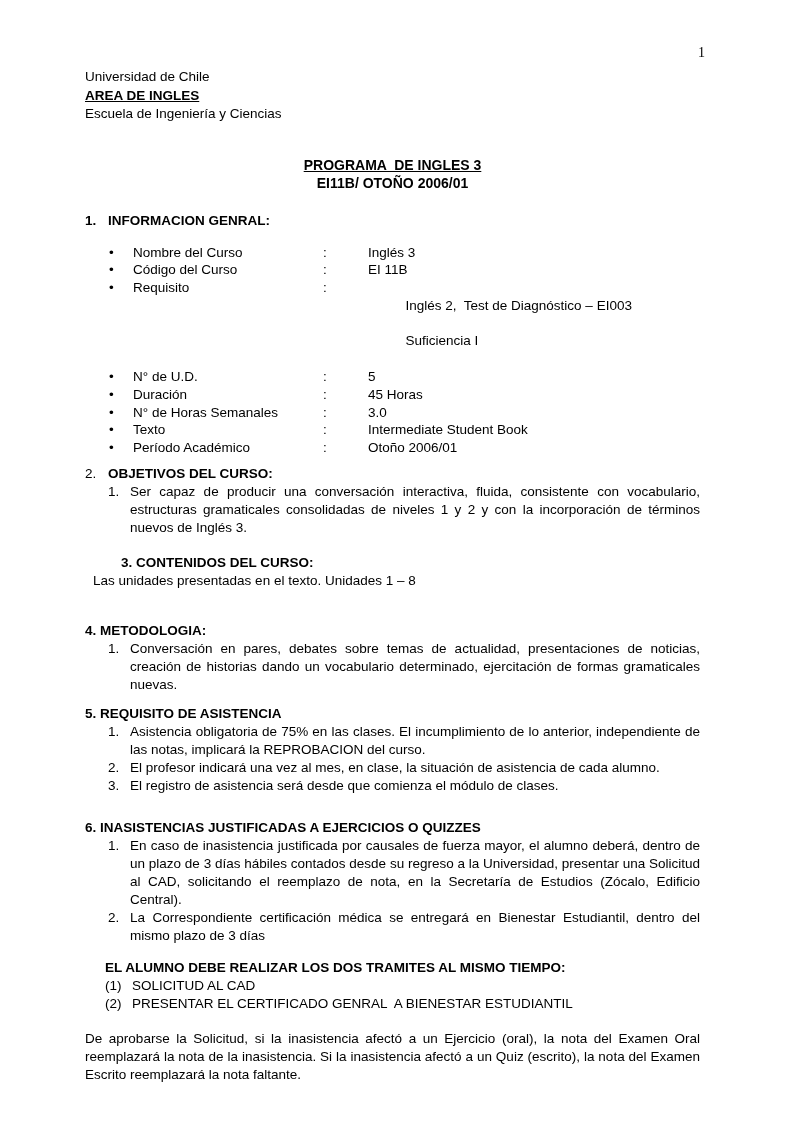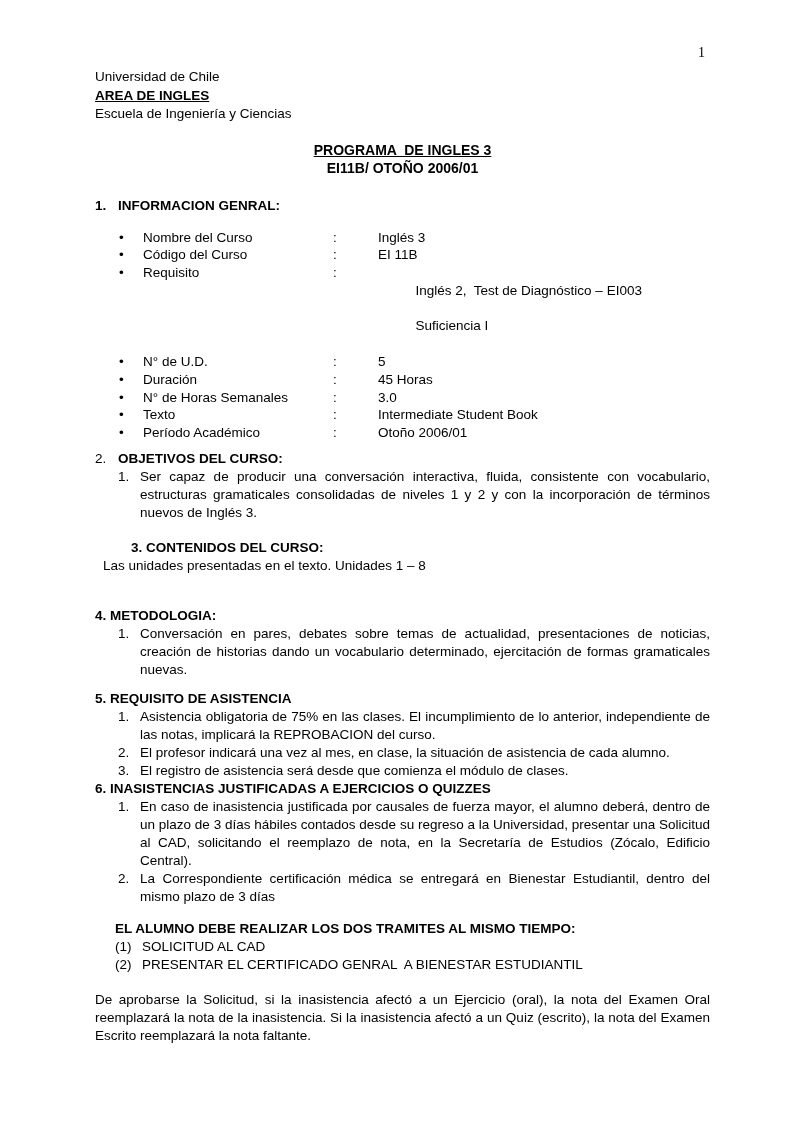--- a/index.html
+++ b/index.html
@@ -17,48 +17,48 @@
   }
   .pagenum {
     position: absolute;
     top: 44px;
     left: 698px;
     font-family: "Liberation Serif", serif;
     font-size: 14px;
   }
   .content {
     position: absolute;
-    left: 95px;
+    left: 85px;
     top: 0;
     width: 615px;
   }
   .header { padding-top: 68px; }
   .hline { line-height: 18.5px; }
   .area-heading { font-weight: bold; text-decoration: underline; }
 
-  .title-block { margin-top: 17px; text-align: center; font-weight: bold; font-size: 14px; line-height: 18px; }
+  .title-block { margin-top: 32px; text-align: center; font-weight: bold; font-size: 14px; line-height: 18px; }
   .title-main { text-decoration: underline; white-space: pre-wrap; }
 
   .sec-head { font-weight: bold; }
   .head-grid { display: grid; grid-template-columns: 23px 1fr; margin-top: 20px; }
   .head-num-reg { font-weight: normal; }
 
   .kv-list { margin-top: 14px; }
   .kv-row { display: grid; grid-template-columns: 48px 190px 45px 1fr; line-height: 17.8px; }
   .kv-bullet { padding-left: 24px; }
   .kv-value { white-space: pre-wrap; }
 
   .num-list { }
   .num-row { display: grid; grid-template-columns: 45px 1fr; }
   .num-cell { padding-left: 23px; }
   .num-text { text-align: justify; }
 
   .mt8  { margin-top: 8px; }
   .mt11 { margin-top: 11px; }
-  .mt12 { margin-top: 0; }
+  .mt12 { margin-top: 24px; }
   .mt16 { margin-top: 32px; }
   .mt17 { margin-top: 17px; margin-left: 36px; }
 
   .plain-indent { padding-left: 8px; }
 
   .tram { margin-top: 14px; padding-left: 20px; }
   .tram-row { display: grid; grid-template-columns: 27px 1fr; }
   .tram-text { white-space: pre-wrap; }
 
   .closing { margin-top: 17px; text-align: justify; }

